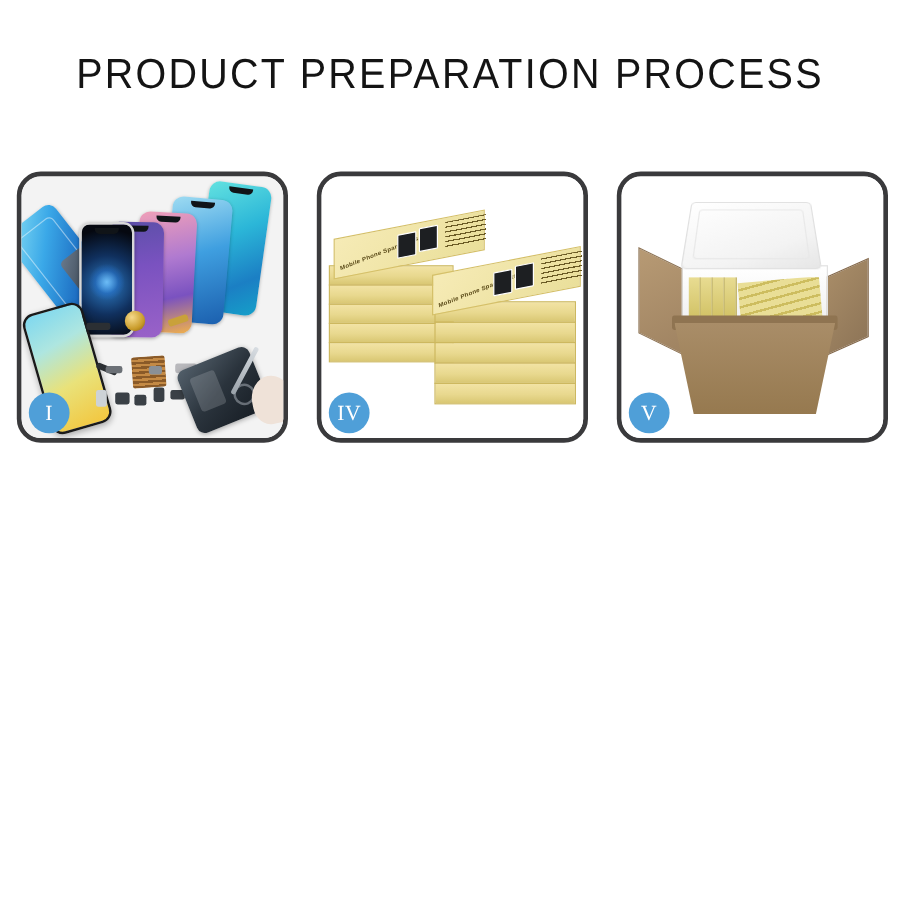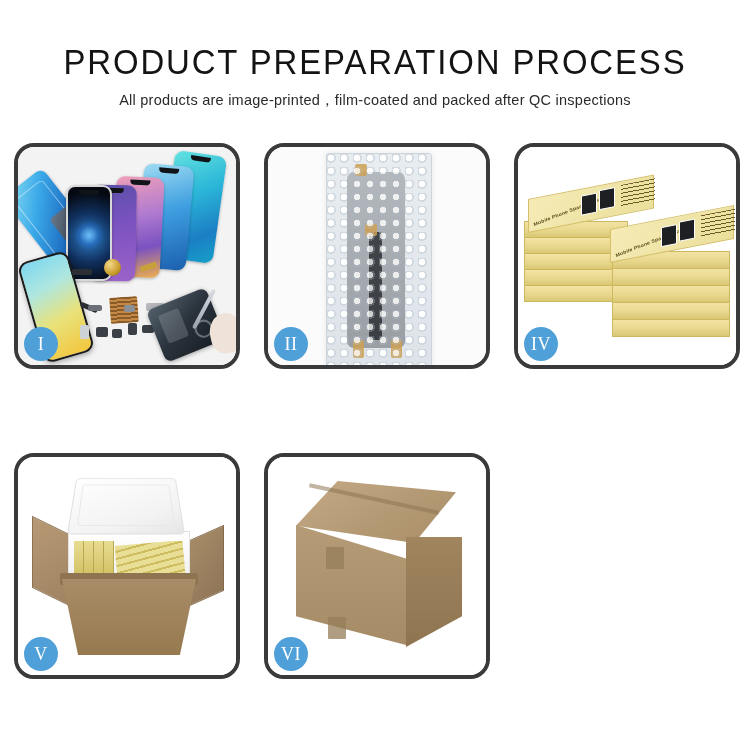--- a/index.html
+++ b/index.html
@@ -538,21 +538,20 @@
   .c6-tape1 { left: 36px; top: 66px; }
   .c6-tape2 { left: 38px; top: 136px; }
 </style>
 </head>
 <body>
 
 <div class="page">
 
   <div class="header">
     <h1 class="title">PRODUCT PREPARATION PROCESS</h1>
-    <p class="subtitle">All products are image-printed，film-coated and packed after QC inspections</p>
   </div>
 
   <div class="grid">
 
     <div class="panel">
       <div class="panel-inner p1">
         <div class="film"></div>
         <div class="film-chip"></div>
         <div class="scr scr-e">
             <span class="notch"></span>
@@ -583,34 +582,20 @@
         <div class="sm sm5"></div>
         <div class="sm sm6"></div>
         <div class="sm sm7"></div>
         <div class="phone-back"></div>
         <div class="tweezer"></div>
         <div class="hand"></div>
       </div>
       <div class="badge">I</div>
     </div>
 
-    <div class="panel">
-      <div class="panel-inner p2">
-        <div class="bubblebag">
-          <div class="bb-screen"></div>
-          <div class="bb-flexcable"></div>
-          <div class="bb-tape bb-t1"></div>
-          <div class="bb-tape bb-t2"></div>
-          <div class="bb-tape bb-t3"></div>
-          <div class="bb-tape bb-t4"></div>
-          <div class="bb-overlay"></div>
-        </div>
-      </div>
-      <div class="badge">II</div>
-    </div>
 
 
     <div class="panel">
       <div class="panel-inner p4">
         <div class="stack">
 
           <div class="sbox" style="left:0px;  top:56px;  width:104px; height:17px;"></div>
           <div class="sbox" style="left:0px;  top:72px;  width:104px; height:17px;"></div>
           <div class="sbox" style="left:0px;  top:88px;  width:104px; height:17px;"></div>
           <div class="sbox" style="left:0px;  top:104px; width:104px; height:17px;"></div>
@@ -652,28 +637,15 @@
           <div class="c5-slab" style="left:32px;"></div>
           <div class="c5-slabs2"></div>
         </div>
         <div class="c5-rim"></div>
         <div class="c5-body"></div>
         <div class="c5-lid"></div>
       </div>
       <div class="badge">V</div>
     </div>
 
-    <div class="panel">
-      <div class="panel-inner p6">
-        <div class="c6">
-          <div class="c6-top"></div>
-          <div class="c6-seam"></div>
-          <div class="c6-left"></div>
-          <div class="c6-right"></div>
-          <div class="c6-tape c6-tape1"></div>
-          <div class="c6-tape c6-tape2"></div>
-        </div>
-      </div>
-      <div class="badge">VI</div>
-    </div>
 
   </div>
 </div>
 
 </body></html>

